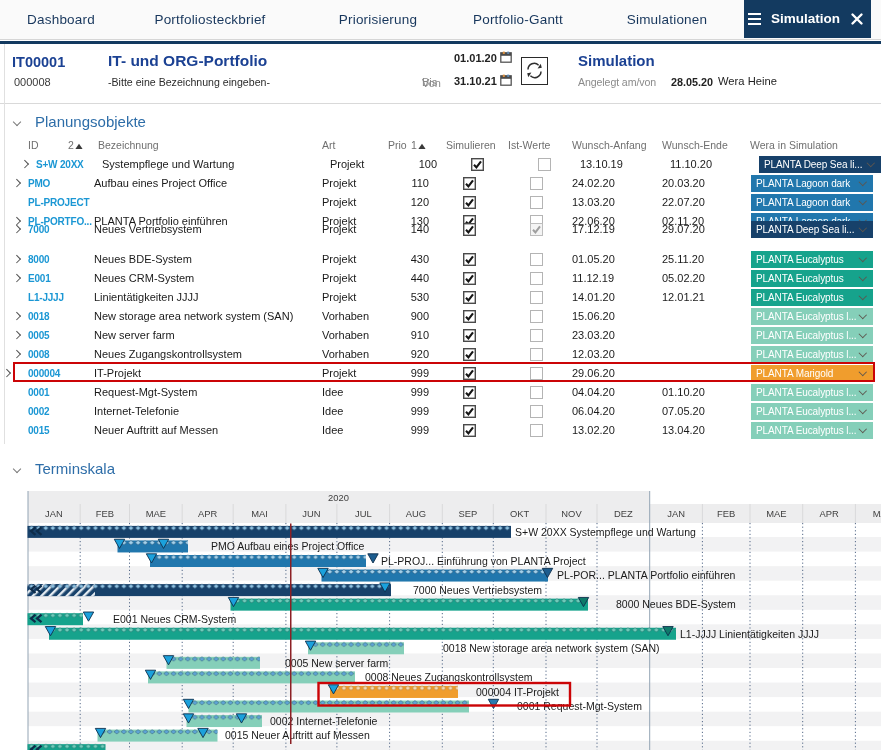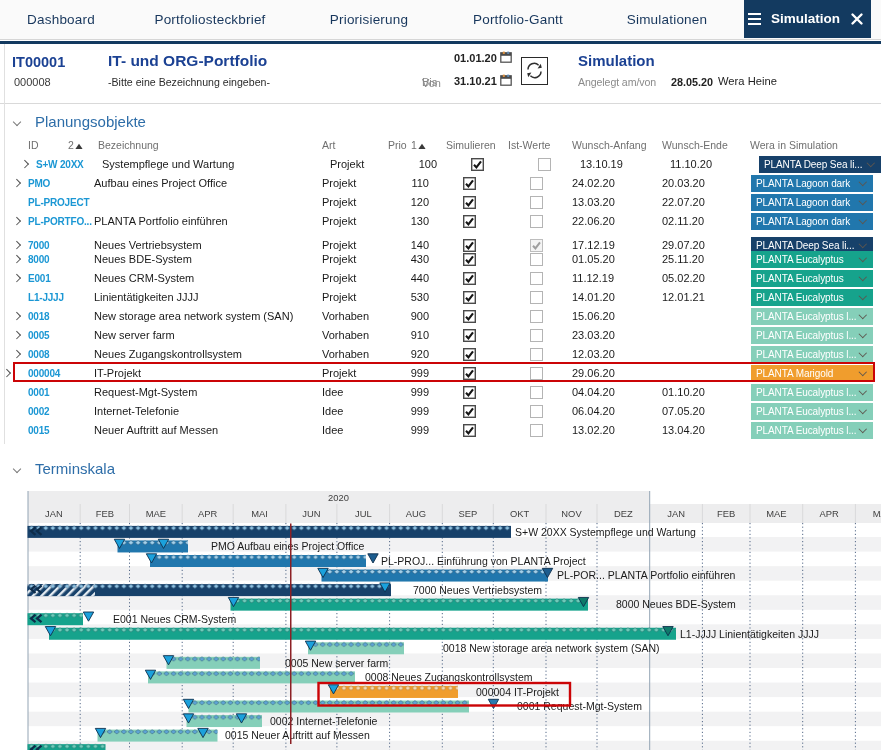--- a/index.html
+++ b/index.html
@@ -52,21 +52,21 @@
   #redrow { position:absolute; left:12.5px; top:361.5px; width:862px; height:20px;
             border:2.4px solid #cb0406; }
 </style>
 </head>
 <body>
 <div id="page">
 
   <div id="nav"></div>
   <span class="tab" style="left:61px;">Dashboard</span>
   <span class="tab" style="left:210px;">Portfoliosteckbrief</span>
-  <span class="tab" style="left:369px;text-align:center;">Priorisierung</span>
+  <span class="tab" style="left:378px;text-align:center;">Priorisierung</span>
   <span class="tab" style="left:518px;">Portfolio-Gantt</span>
   <span class="tab" style="left:667px;">Simulationen</span>
   <div id="activetab">
     <div class="hbar" style="top:13px;"></div>
     <div class="hbar" style="top:18px;"></div>
     <div class="hbar" style="top:23px;"></div>
     <span class="lbl">Simulation</span>
     <svg class="abs" style="left:106px;top:12px;" width="14" height="14" viewBox="0 0 14 14">
       <path d="M2.5 2.5 L11.5 11.5 M11.5 2.5 L2.5 11.5" stroke="#fff" stroke-width="2.4" stroke-linecap="round"></path>
     </svg>
@@ -187,21 +187,21 @@
         <rect x="0.7" y="0.7" width="11.6" height="11.6" fill="#fff" stroke="#4a4a4a" stroke-width="1.4"></rect>
         <path d="M3 6.8l2.4 2.6 4.6-6" fill="none" stroke="#151515" stroke-width="2.1"></path>
       </svg>
       <svg class="cb cb2" width="13" height="13" viewBox="0 0 13 13">
         <rect x="0.5" y="0.5" width="12" height="12" fill="#fff" stroke="#b4b4b4" stroke-width="1"></rect>
       </svg>
       <span class="wa">22.06.20</span>
       <span class="we">02.11.20</span>
       <div class="cc lagc">PLANTA Lagoon dark<i></i></div>
     </div>
-  <div class="row" style="top:236px;">
+  <div class="row" style="top:220px;">
       <i class="ex abs" style="left:14px;"></i>
       <span class="id">7000</span>
       <span class="bez">Neues Vertriebsystem</span>
       <span class="art">Projekt</span>
       <span class="prio">140</span>
       <svg class="cb cb1" width="13" height="13" viewBox="0 0 13 13">
         <rect x="0.7" y="0.7" width="11.6" height="11.6" fill="#fff" stroke="#4a4a4a" stroke-width="1.4"></rect>
         <path d="M3 6.8l2.4 2.6 4.6-6" fill="none" stroke="#151515" stroke-width="2.1"></path>
       </svg>
       <svg class="cb cb2" width="13" height="13" viewBox="0 0 13 13">

